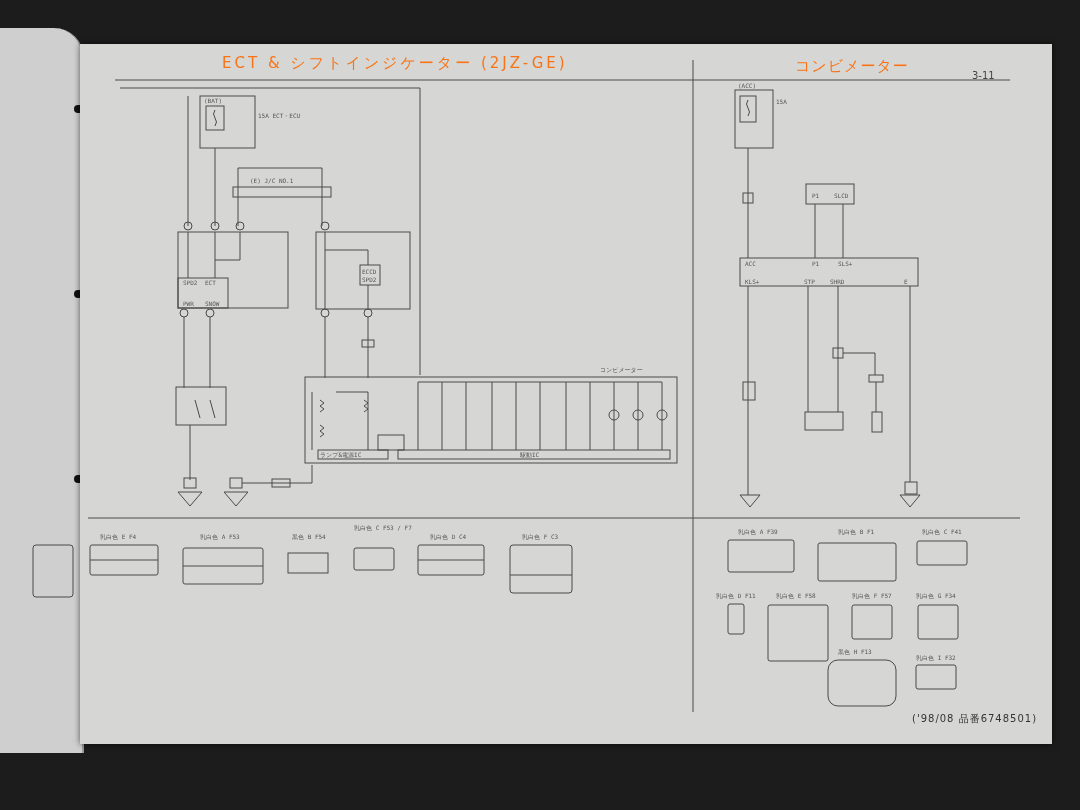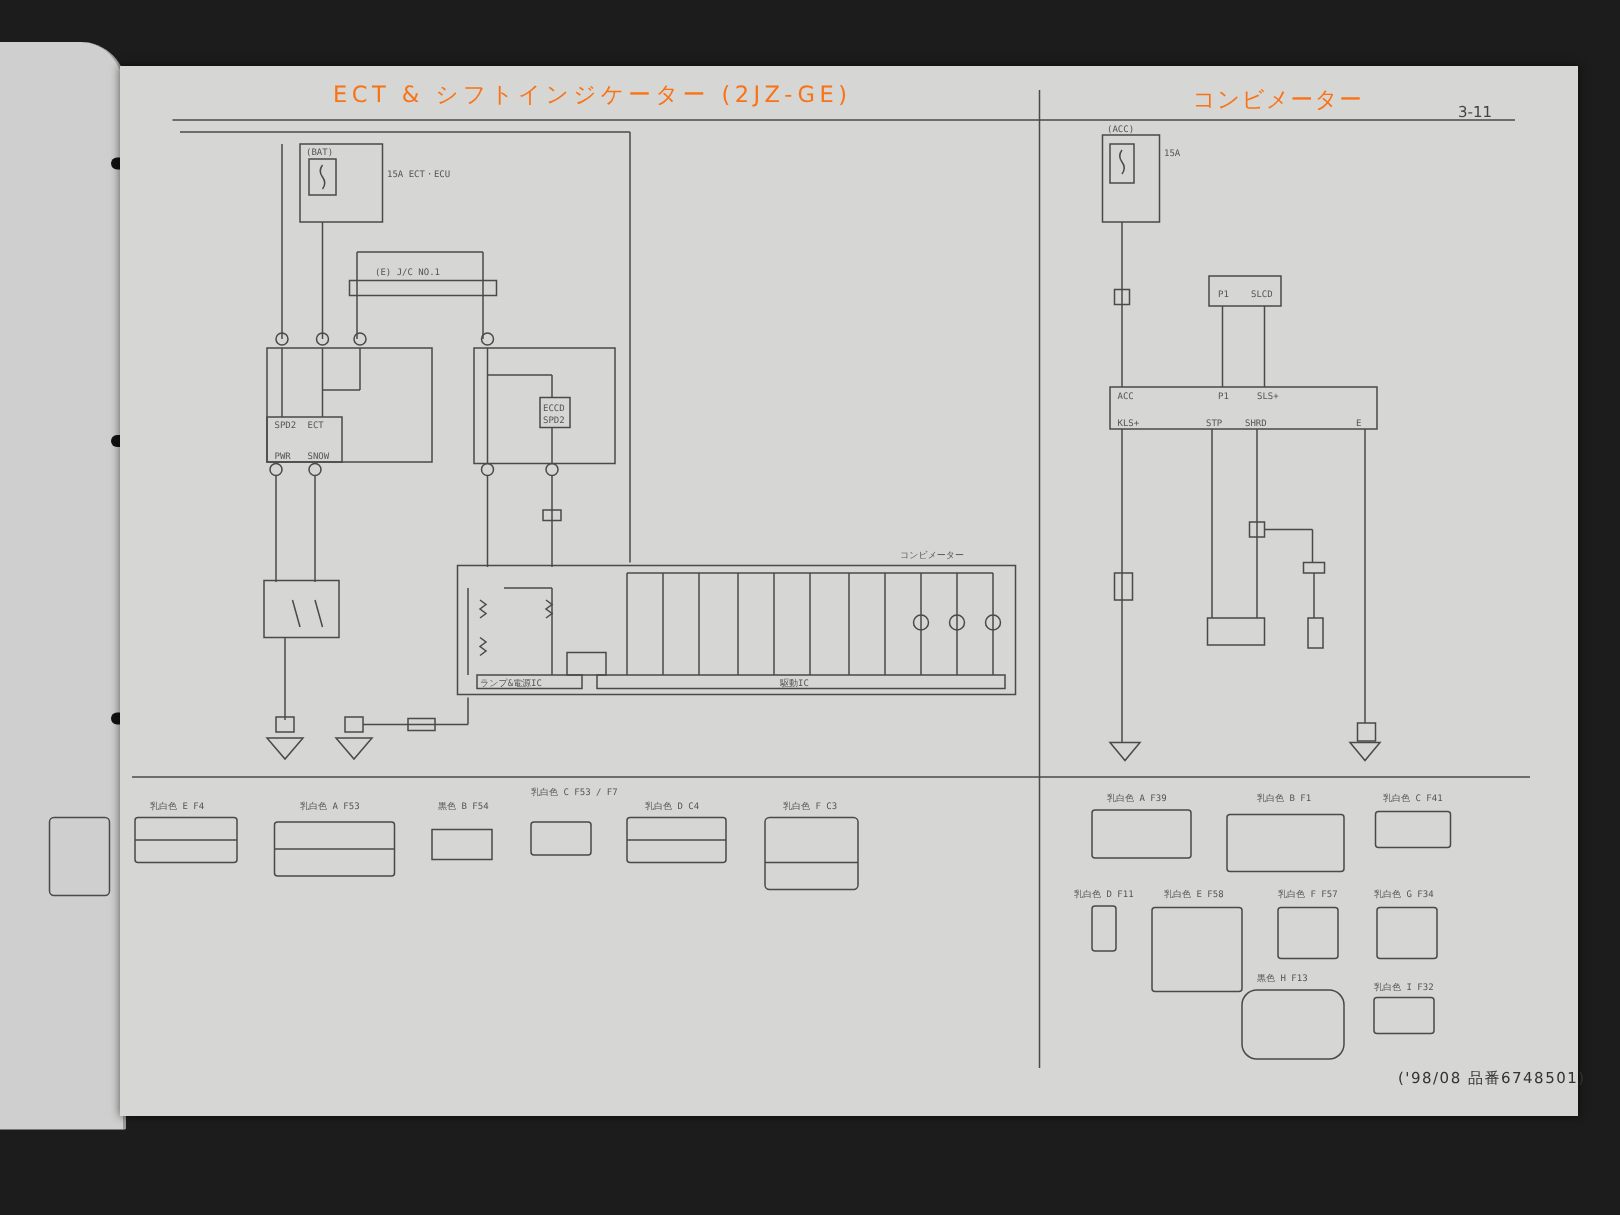--- a/index.html
+++ b/index.html
@@ -20,21 +20,21 @@
 <div class="page-left"></div>
 <div class="ring" style="top:105px"></div>
 <div class="ring" style="top:290px"></div>
 <div class="ring" style="top:475px"></div>
 
 <div class="page-main"></div>
 
 <div class="title" style="left:222px;top:54px">ECT &amp; シフトインジケーター (2JZ-GE)</div>
 <div class="title" style="left:795px;top:57px;letter-spacing:1px">コンビメーター</div>
 <div class="pg" style="left:972px;top:70px">3-11</div>
-<div class="foot" style="left:932px;top:712px">('98/08 品番6748501)</div>
+<div class="foot" style="left:912px;top:712px">('98/08 品番6748501)</div>
 
 <svg width="1080" height="810">
   <g stroke="#4a4a4a" stroke-width="1" fill="none">
 
     <line x1="115" y1="80" x2="1010" y2="80"></line>
     <line x1="693" y1="60" x2="693" y2="712"></line>
     <line x1="88" y1="518" x2="1020" y2="518"></line>
     <line x1="120" y1="88" x2="420" y2="88"></line>
     <line x1="420" y1="88" x2="420" y2="375"></line>
 

